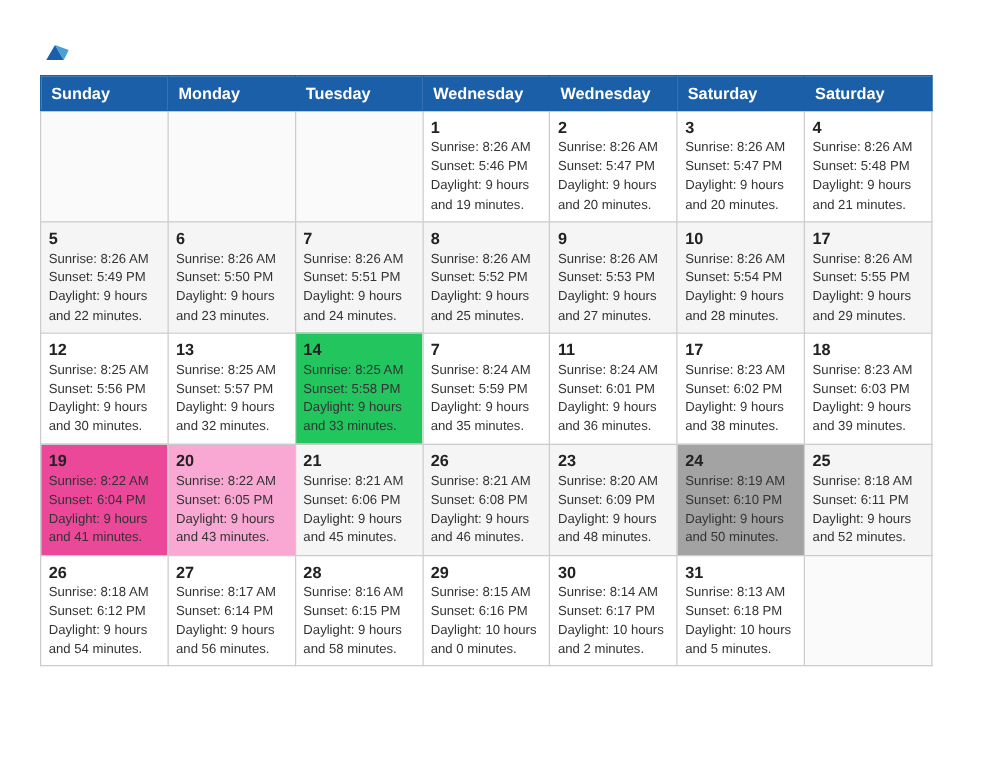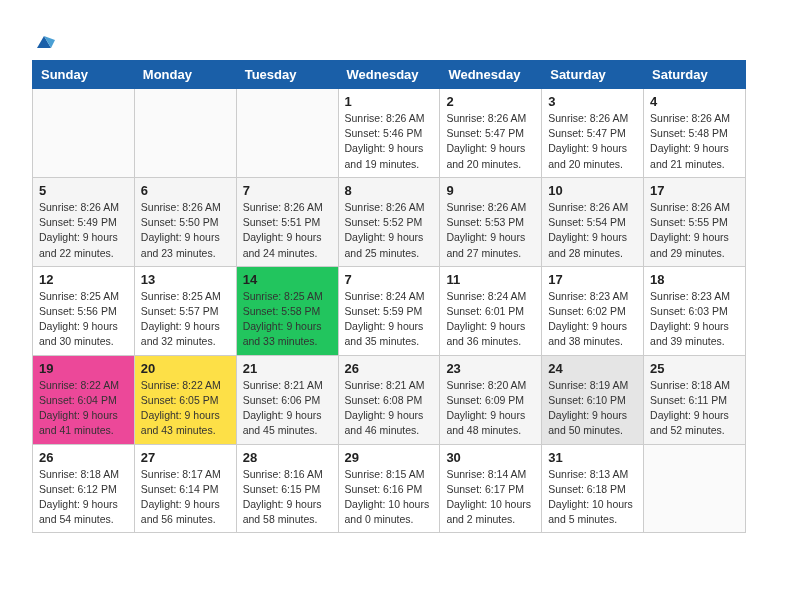--- a/index.html
+++ b/index.html
@@ -204,37 +204,37 @@
           <td style="background-color: rgb(255, 255, 255);">
             <span class="day-number">18</span>
             <div class="day-info">Sunrise: 8:23 AM<br>Sunset: 6:03 PM<br>Daylight: 9 hours and 39 minutes.</div>
           </td>
         </tr>
         <tr>
           <td style="background-color: #ec4899; margin-top: 31px;">
             <span class="day-number">19</span>
             <div class="day-info">Sunrise: 8:22 AM<br>Sunset: 6:04 PM<br>Daylight: 9 hours and 41 minutes.</div>
           </td>
-          <td style="background-color: #fde047;">
+          <td style="background-color: #f9a8d4;">
             <span class="day-number">20</span>
             <div class="day-info">Sunrise: 8:22 AM<br>Sunset: 6:05 PM<br>Daylight: 9 hours and 43 minutes.</div>
           </td>
           <td style="background-color: rgb(245, 245, 245);">
             <span class="day-number">21</span>
             <div class="day-info">Sunrise: 8:21 AM<br>Sunset: 6:06 PM<br>Daylight: 9 hours and 45 minutes.</div>
           </td>
           <td style="background-color: rgb(245, 245, 245);">
             <span class="day-number">26</span>
             <div class="day-info">Sunrise: 8:21 AM<br>Sunset: 6:08 PM<br>Daylight: 9 hours and 46 minutes.</div>
           </td>
           <td style="background-color: rgb(245, 245, 245);">
             <span class="day-number">23</span>
             <div class="day-info">Sunrise: 8:20 AM<br>Sunset: 6:09 PM<br>Daylight: 9 hours and 48 minutes.</div>
           </td>
-          <td style="background-color: #e5e5e5;">
+          <td style="background-color: #a3a3a3;">
             <span class="day-number">24</span>
             <div class="day-info">Sunrise: 8:19 AM<br>Sunset: 6:10 PM<br>Daylight: 9 hours and 50 minutes.</div>
           </td>
           <td style="background-color: rgb(245, 245, 245);">
             <span class="day-number">25</span>
             <div class="day-info">Sunrise: 8:18 AM<br>Sunset: 6:11 PM<br>Daylight: 9 hours and 52 minutes.</div>
           </td>
         </tr>
         <tr>
           <td style="background-color: rgb(255, 255, 255);">

